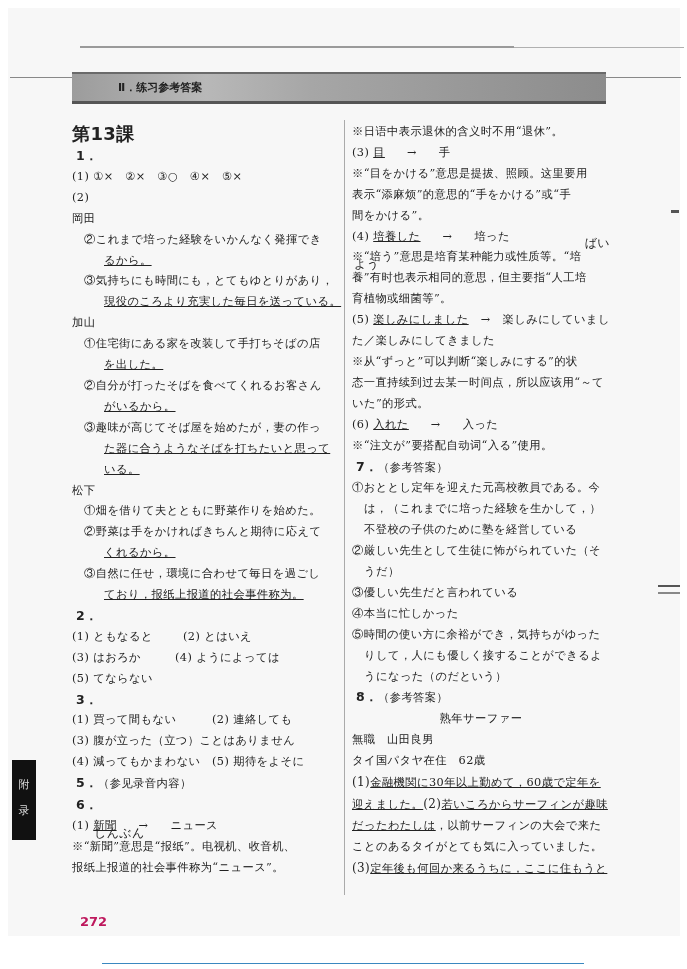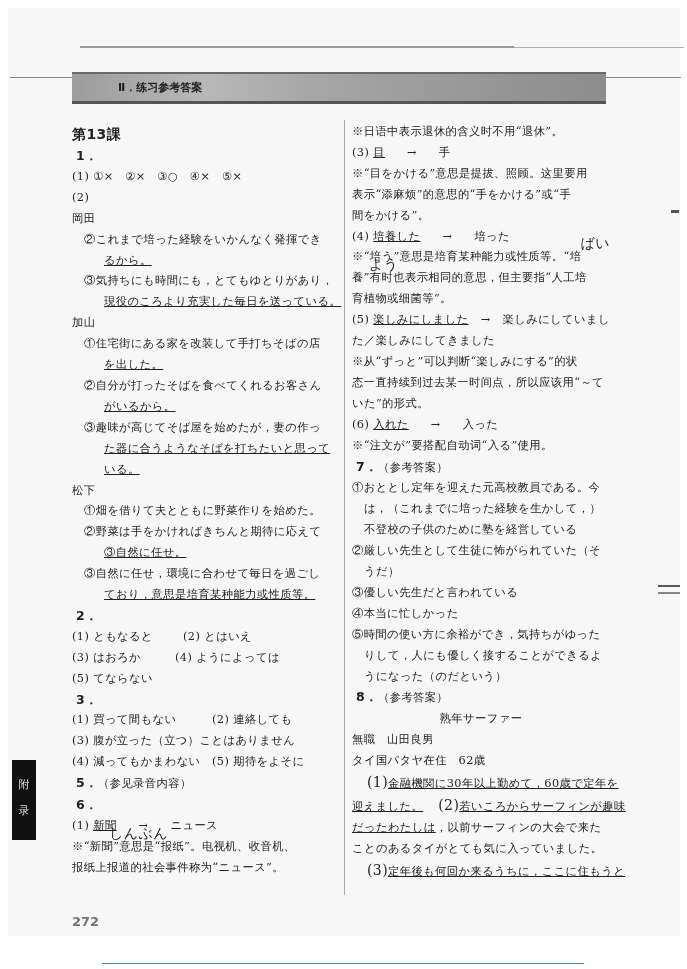--- a/index.html
+++ b/index.html
@@ -30,38 +30,38 @@
   .section-bar .label {
     position: absolute; left: 10px; top: 6px;
     font-family: "DejaVu Sans", sans-serif; font-weight: bold; font-size: 11px; color: #222; margin-left: 36px;
   }
   .col {
     position: absolute; top: 122px; font-size: 11.3px; line-height: 20.9px; letter-spacing: 0.4px;
   }
   .col-left { left: 72px; width: 266px; }
   .col-right { left: 352px; width: 258px; }
   .divider { position: absolute; left: 344px; top: 120px; width: 1px; height: 775px; background: #aaa; }
-  .lesson-title { font-family: "DejaVu Sans", sans-serif; font-weight: bold; font-size: 14px; line-height: 24px; }
+  .lesson-title { font-family: "DejaVu Sans", sans-serif; font-weight: bold; font-size: 18px; line-height: 24px; }
   .num { font-family: "DejaVu Sans", sans-serif; font-weight: bold; font-size: 12.5px; padding-left: 4px; }
   .line { white-space: nowrap; }
   .ind1 { padding-left: 12px; }
   .ind2 { padding-left: 32px; text-decoration: underline; }
   .hang { padding-left: 12px; }
   .u { text-decoration: underline; }
   .gap { display: inline-block; width: 18px; }
   .gap2 { display: inline-block; width: 30px; }
   .right { text-align: left; }
   .center { text-align: center; }
-  .small { font-size: 14px; margin-left: 15px; }
+  .small { font-size: 12px; }
   .side-tab {
     position: absolute; left: 12px; top: 760px; width: 24px; height: 80px; background: #111;
     color: #ddd; font-size: 11px; line-height: 26px; text-align: center; padding-top: 12px; box-sizing: border-box;
   }
   .page-number {
-    position: absolute; left: 72px; top: 914px; font-family: "DejaVu Sans", sans-serif; font-weight: bold; font-size: 13px; color: #737373;
+    position: absolute; left: 80px; top: 914px; font-family: "DejaVu Sans", sans-serif; font-weight: bold; font-size: 13px; color: #be185d;
   }
   .bottom-line { position: absolute; left: 102px; top: 963px; width: 482px; height: 1px; background: #3a88c0; }
   .scan-mark { position: absolute; background: #555; }
 </style>
 </head>
 <body>
 
 <div class="page">
   <div class="top-rule"></div>
   <div class="top-rule2"></div>
@@ -92,23 +92,23 @@
   <div class="line ind2">を出した。</div>
   <div class="line ind1">②自分が打ったそばを食べてくれるお客さん</div>
   <div class="line ind2">がいるから。</div>
   <div class="line ind1">③趣味が高じてそば屋を始めたが，妻の作っ</div>
   <div class="line ind2">た器に合うようなそばを打ちたいと思って</div>
   <div class="line ind2">いる。</div>
 
   <div class="line">松下</div>
   <div class="line ind1">①畑を借りて夫とともに野菜作りを始めた。</div>
   <div class="line ind1">②野菜は手をかければきちんと期待に応えて</div>
-  <div class="line ind2">③自然に任せ。</div>
+  <div class="line ind2">くれるから。</div>
   <div class="line ind1">③自然に任せ，環境に合わせて毎日を過ごし</div>
-  <div class="line ind2">ており，意思是培育某种能力或性质等。</div>
+  <div class="line ind2">ており，报纸上报道的社会事件称为。</div>
 
   <div class="num">2．</div>
   <div class="line">
     <span>(1) ともなると</span><span class="gap2"></span><span>(2) とはいえ</span>
   </div>
   <div class="line">
     <span style="display:inline-block;width:103px">(3) はおろか</span><span>(4) ようによっては</span>
   </div>
   <div class="line">(5) てならない</div>
 

